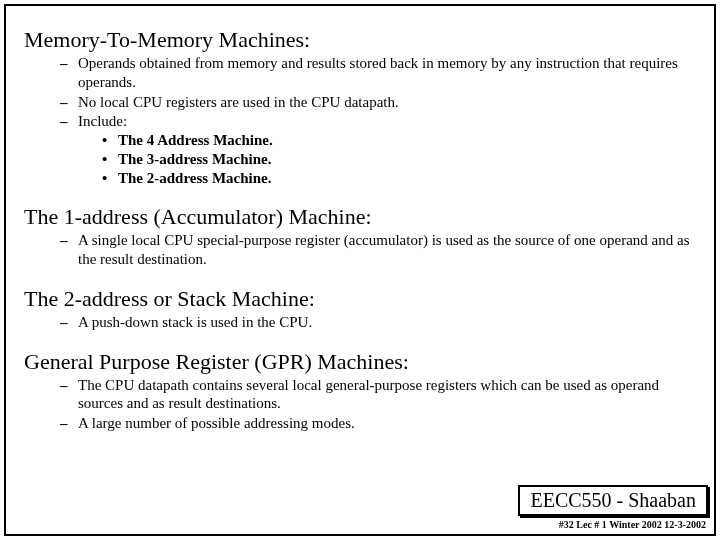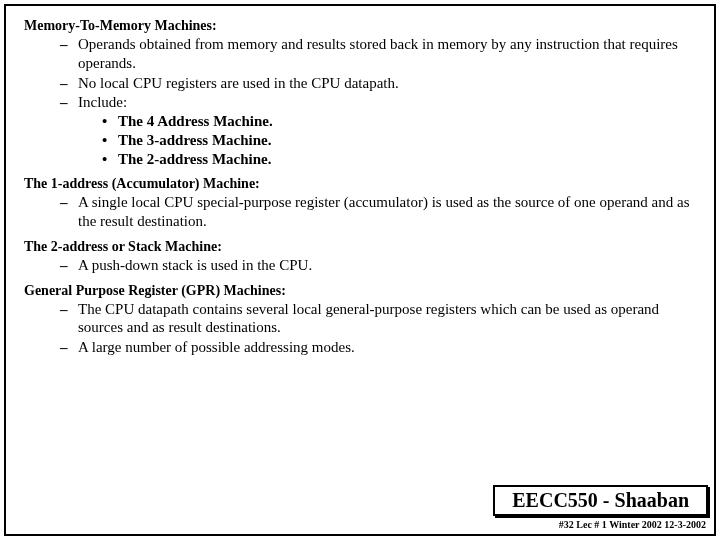--- a/index.html
+++ b/index.html
@@ -27,23 +27,23 @@
     line-height: 1.05;
   }
   .subtitle {
     font-size: 24px;
     font-weight: bold;
     text-align: center;
     margin-top: 2px;
     margin-bottom: 8px;
   }
   .section {
-    font-size: 14px;
-    font-weight: bold;
-    margin-top: 8px;
+    font-size: 22px;
+    font-weight: normal;
+    margin-top: 17px;
   }
   .dash-list {
     list-style: none;
     padding-left: 36px;
     font-size: 15px;
     line-height: 1.25;
   }
   .dash-list > li {
     position: relative;
     padding-left: 18px;
@@ -68,23 +68,23 @@
     content: "•";
     position: absolute;
     left: 0;
   }
   .footer-box {
     position: absolute;
     right: 12px;
     bottom: 24px;
     border: 2px solid #000;
     box-shadow: 2px 2px 0 #000;
-    padding: 2px 17px;
+    padding: 2px 10px;
     font-size: 20px;
-    font-weight: bold;
+    font-weight: normal;
     background: #fff;
   }
   .footer-small {
     position: absolute;
     right: 14px;
     bottom: 10px;
     font-size: 10px;
     font-weight: bold;
   }
 </style>

